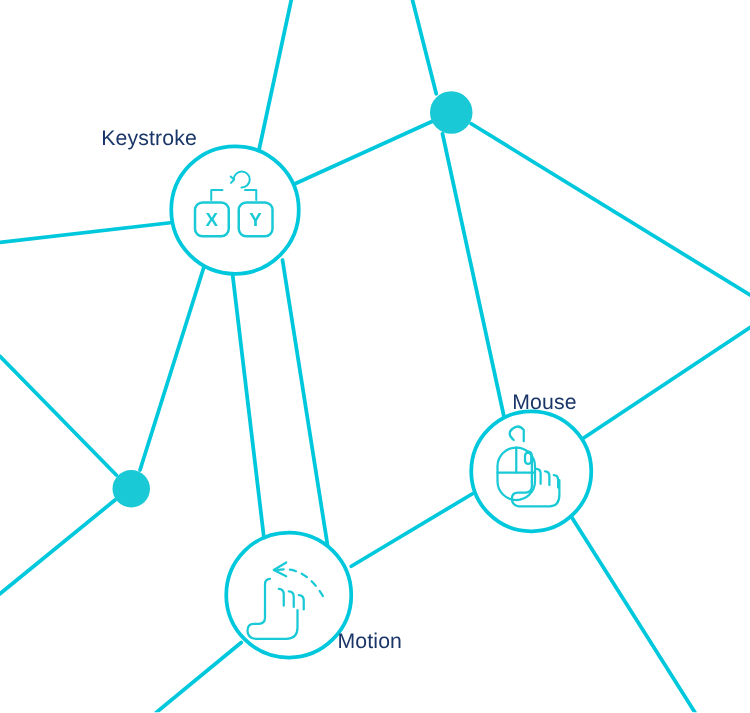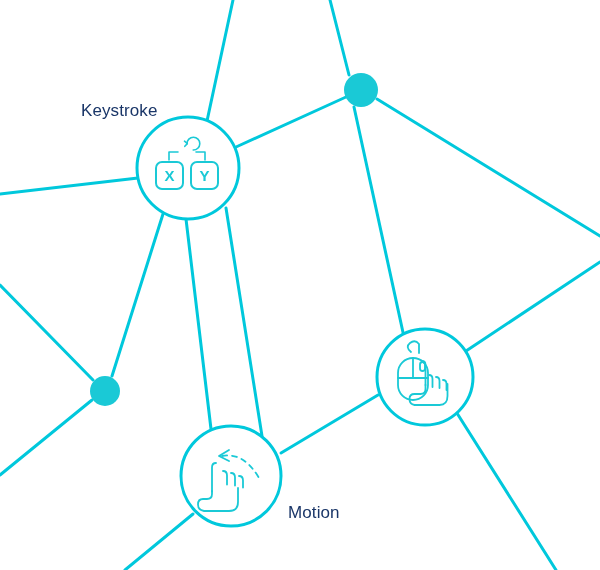--- a/index.html
+++ b/index.html
@@ -39,21 +39,21 @@
     top: 100px;
     text-align: left;
     margin-left: 18px;
   }
   #label-mouse-movement {
     left: 383px;
     top: 267px;
     width: 105px;
   }
   #label-motion {
-    left: 288px;
+    left: 270px;
     top: 502px;
     text-align: left;
   }
 </style>
 </head>
 <body>
 
 <div id="canvas">
 
   <svg id="graph" viewBox="0 0 600 570" xmlns="http://www.w3.org/2000/svg">
@@ -121,17 +121,18 @@
         <path d="M 212 491 l 0 3 q 0 5 -5 5 l -4 0 q -5 0 -5 5.5 q 0 5.5 6 6.5 l 25 0 q 9 0 9 -9 l 0 -14"></path>
         <path d="M 222 456 q 22 -4 37 22" stroke-dasharray="5 5"></path>
         <polyline points="229,450 219,456 229,461"></polyline>
       </g>
     </g>
   </svg>
 
   <div class="node-label" id="label-keystroke">Keystroke</div>
 
   <div class="node-label" id="label-mouse-movement">
+    <div>Mouse</div>
   </div>
 
   <div class="node-label" id="label-motion">Motion</div>
 
 </div>
 
 </body></html>

